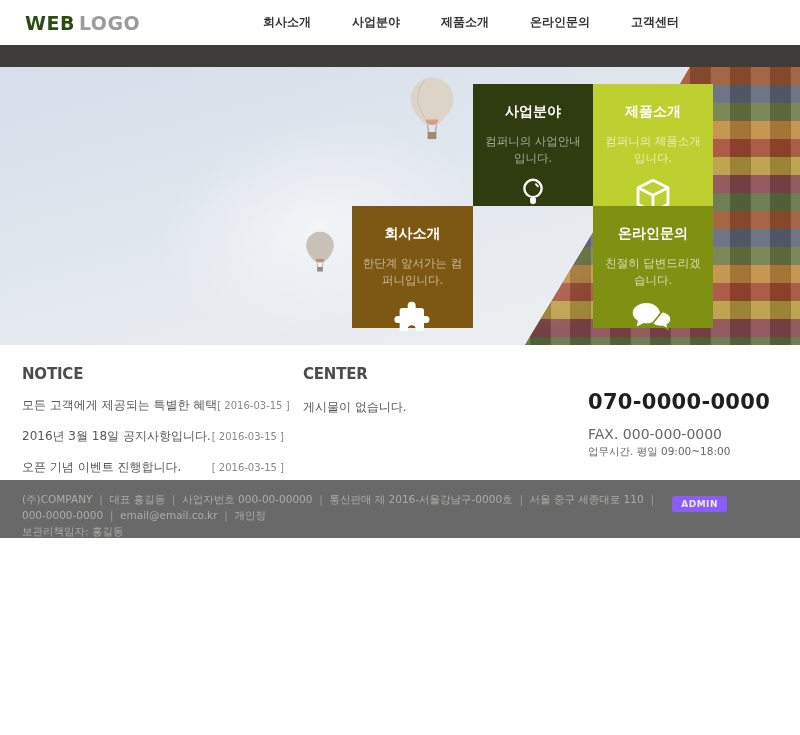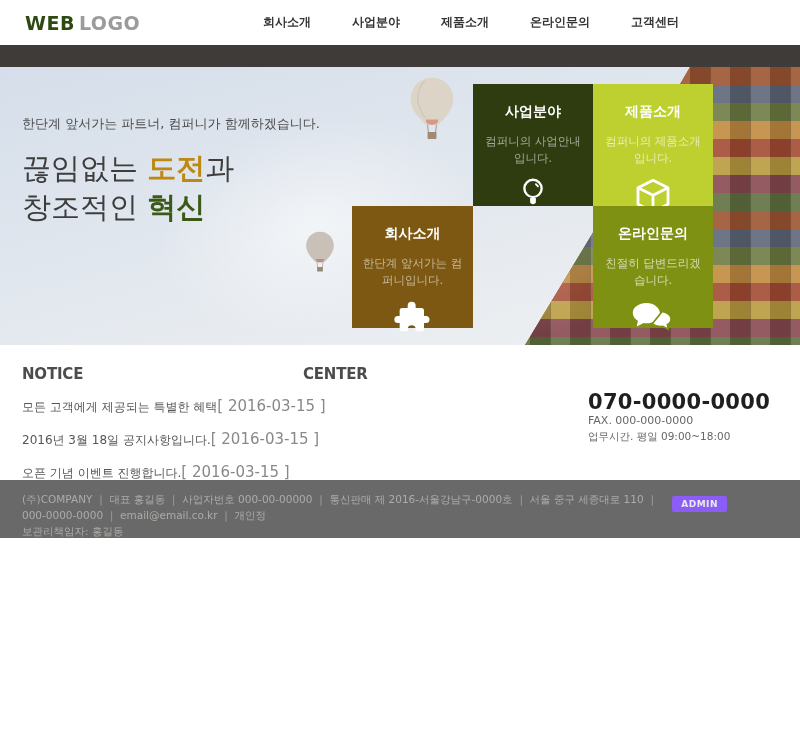--- a/index.html
+++ b/index.html
@@ -57,26 +57,26 @@
   .tile-online .tile-desc { color:rgba(255,255,255,0.68); }
   .tile-icon { margin-top:9px; }
 
   
   .content { position:absolute; left:0; top:345px; width:800px; height:135px; background:#fff; }
   .col-heading { font-size:15px; font-weight:600; color:#4c4c4c; letter-spacing:-0.2px; }
   .notice-col { position:absolute; left:22px; top:20px; width:262px; }
   .notice-row { display:flex; justify-content:space-between; align-items:baseline; margin-top:14px; cursor:pointer; }
   .notice-row:first-of-type { margin-top:16px; }
   .notice-text { font-size:12px; color:#555; white-space:nowrap; }
-  .notice-date { font-size:15px; color:#888; white-space:nowrap; }
+  .notice-date { font-size:10px; color:#888; white-space:nowrap; }
   .product-col { position:absolute; left:303px; top:20px; width:230px; }
   .product-empty { font-size:12px; color:#555; margin-top:16px; }
   .cs-col { position:absolute; left:588px; top:20px; width:200px; }
   .cs-phone { font-size:21px; font-weight:bold; color:#1f1f1f; margin-top:25px; letter-spacing:0.3px; }
-  .cs-fax { font-size:11px; color:#666; }
+  .cs-fax { font-size:14px; color:#666; margin-top:12px; }
   .cs-hours { font-size:10.5px; color:#666; margin-top:3px; }
 
   
   .footer { position:absolute; left:0; top:480px; width:800px; height:58px; background:#696969; }
   .footer-text { position:absolute; left:22px; top:11px; width:650px; font-size:10.5px; line-height:16px; color:#aeaba8; }
   .admin-btn { position:absolute; right:73px; top:16px; background:#8b5cf6; color:#e9e9e9;
                font-size:9px; font-weight:bold; padding:3px 9px; border-radius:2px; letter-spacing:0.5px; cursor:pointer; }
 </style>
 </head>
 <body>
@@ -110,25 +110,20 @@
       <rect x="25" y="64" width="10" height="8" rx="1" fill="#a08a72"></rect>
     </svg>
 
     <svg class="balloon-sm balloon-b" width="36" height="52" viewBox="0 0 60 90">
       <path d="M30 3C16 3 6 14 6 27c0 13 11 23 17 29h14c6-6 17-16 17-29C54 14 44 3 30 3z" fill="#c9c1b8"></path>
       <path d="M23 50c0 4 2 6 7 6s7-2 7-6z" fill="#c08a80"></path>
       <path d="M25 56l1 9M35 56l-1 9" stroke="#97897b" stroke-width="1"></path>
       <rect x="25" y="64" width="10" height="8" rx="1" fill="#97897b"></rect>
     </svg>
 
-    <div class="hero-text">
-      <div class="tagline">한단계 앞서가는 파트너, 컴퍼니가 함께하겠습니다.</div>
-      <div class="headline"><span>끊임없는 </span><span class="hl-accent1">도전</span><span>과</span></div>
-      <div class="headline"><span>창조적인 </span><span class="hl-accent2">혁신</span></div>
-    </div>
 
     <div class="tile tile-business">
       <div class="tile-title">사업분야</div>
       <div class="tile-desc">컴퍼니의 사업안내 입니다.</div>
       <div class="tile-icon">
         <svg width="32" height="34" viewBox="0 0 24 26">
           <circle cx="12" cy="9.5" r="6.6" fill="none" stroke="#ffffff" stroke-width="1.8"></circle>
           <path d="M14.2 6.2l1.6 1.7" stroke="#ffffff" stroke-width="1.4" stroke-linecap="round"></path>
           <path d="M9.8 16.8h4.4v3.1c0 2.2-4.4 2.2-4.4 0z" fill="#ffffff"></path>
         </svg>
@@ -180,20 +175,21 @@
         <span class="notice-date">[ 2016-03-15 ]</span>
       </div>
       <div class="notice-row">
         <span class="notice-text">오픈 기념 이벤트 진행합니다.</span>
         <span class="notice-date">[ 2016-03-15 ]</span>
       </div>
     </div>
 
     <div class="product-col">
       <div class="col-heading">CENTER</div>
+      <div class="product-empty">게시물이 없습니다.</div>
     </div>
 
     <div class="cs-col">
       <div class="cs-phone">070-0000-0000</div>
       <div class="cs-fax">FAX. 000-000-0000</div>
       <div class="cs-hours">업무시간. 평일 09:00~18:00</div>
     </div>
   </div>
 
   <div class="footer">

